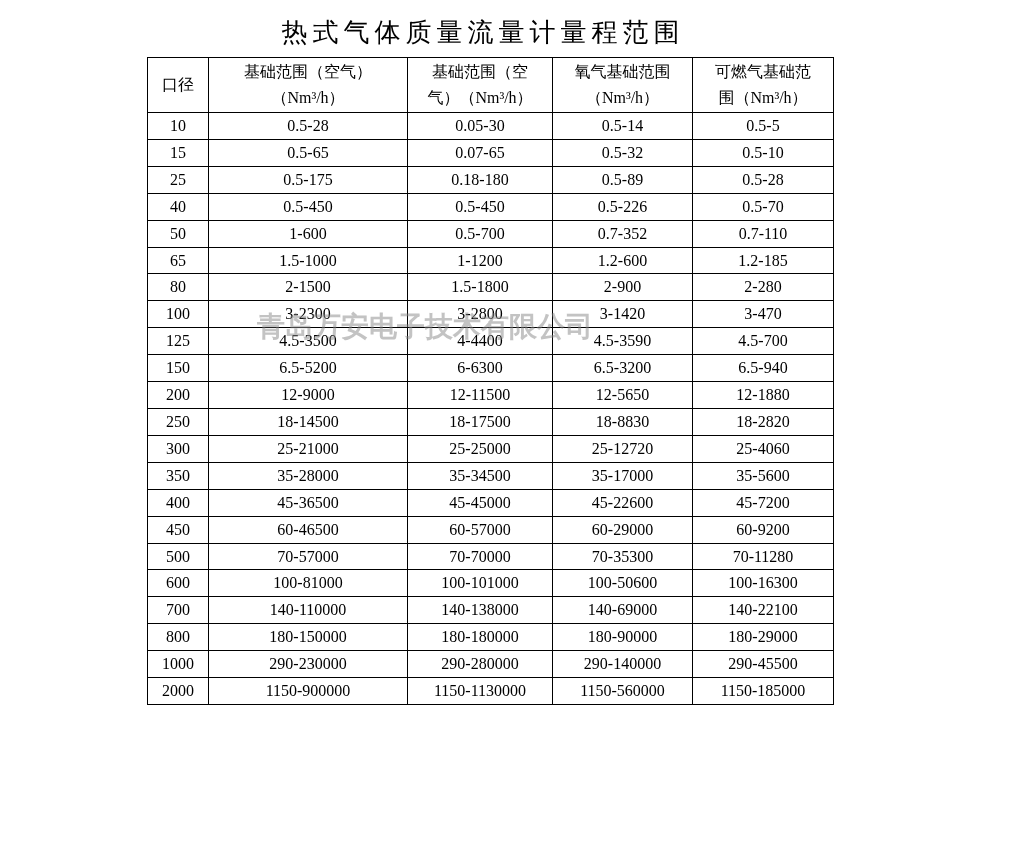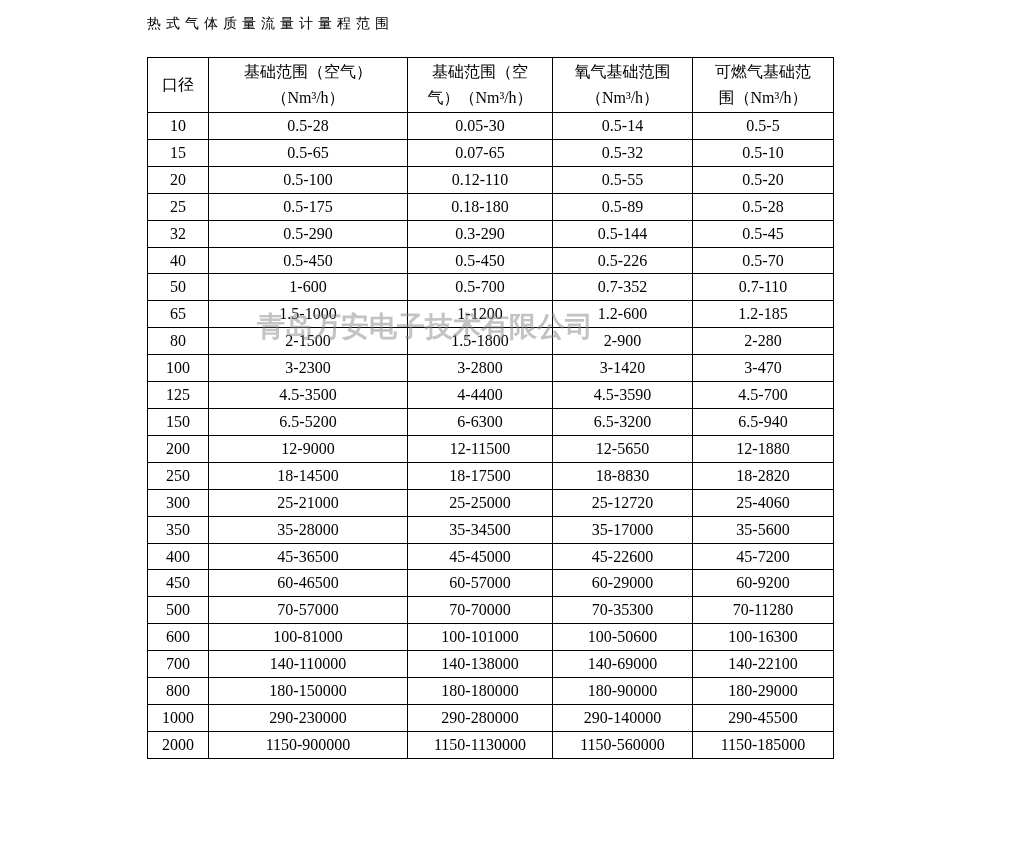--- a/index.html
+++ b/index.html
@@ -11,23 +11,24 @@
     position: relative;
     width: 1031px;
     height: 846px;
     overflow: hidden;
     font-family: "Liberation Serif", "DejaVu Serif", serif;
     color: #000000;
   }
   .doc-title {
     position: absolute;
     top: 15px;
-    left: 147px;
+    left: 140px;
     width: 686px;
-    font-size: 14px;
+    text-align: center;
+    font-size: 26px;
     letter-spacing: 5px;
     color: #000000;
     white-space: nowrap;
   }
   table.range-table {
     position: absolute;
     left: 147px;
     top: 57px;
     width: 686px;
     border-collapse: collapse;
@@ -104,41 +105,27 @@
         <td>0.5-5</td>
       </tr>
       <tr>
         <td>15</td>
         <td>0.5-65</td>
         <td>0.07-65</td>
         <td>0.5-32</td>
         <td>0.5-10</td>
       </tr>
       <tr>
-        <td>20</td>
-        <td>0.5-100</td>
-        <td>0.12-110</td>
-        <td>0.5-55</td>
-        <td>0.5-20</td>
-      </tr>
-      <tr>
         <td>25</td>
         <td>0.5-175</td>
         <td>0.18-180</td>
         <td>0.5-89</td>
         <td>0.5-28</td>
       </tr>
       <tr>
-        <td>32</td>
-        <td>0.5-290</td>
-        <td>0.3-290</td>
-        <td>0.5-144</td>
-        <td>0.5-45</td>
-      </tr>
-      <tr>
         <td>40</td>
         <td>0.5-450</td>
         <td>0.5-450</td>
         <td>0.5-226</td>
         <td>0.5-70</td>
       </tr>
       <tr>
         <td>50</td>
         <td>1-600</td>
         <td>0.5-700</td>

